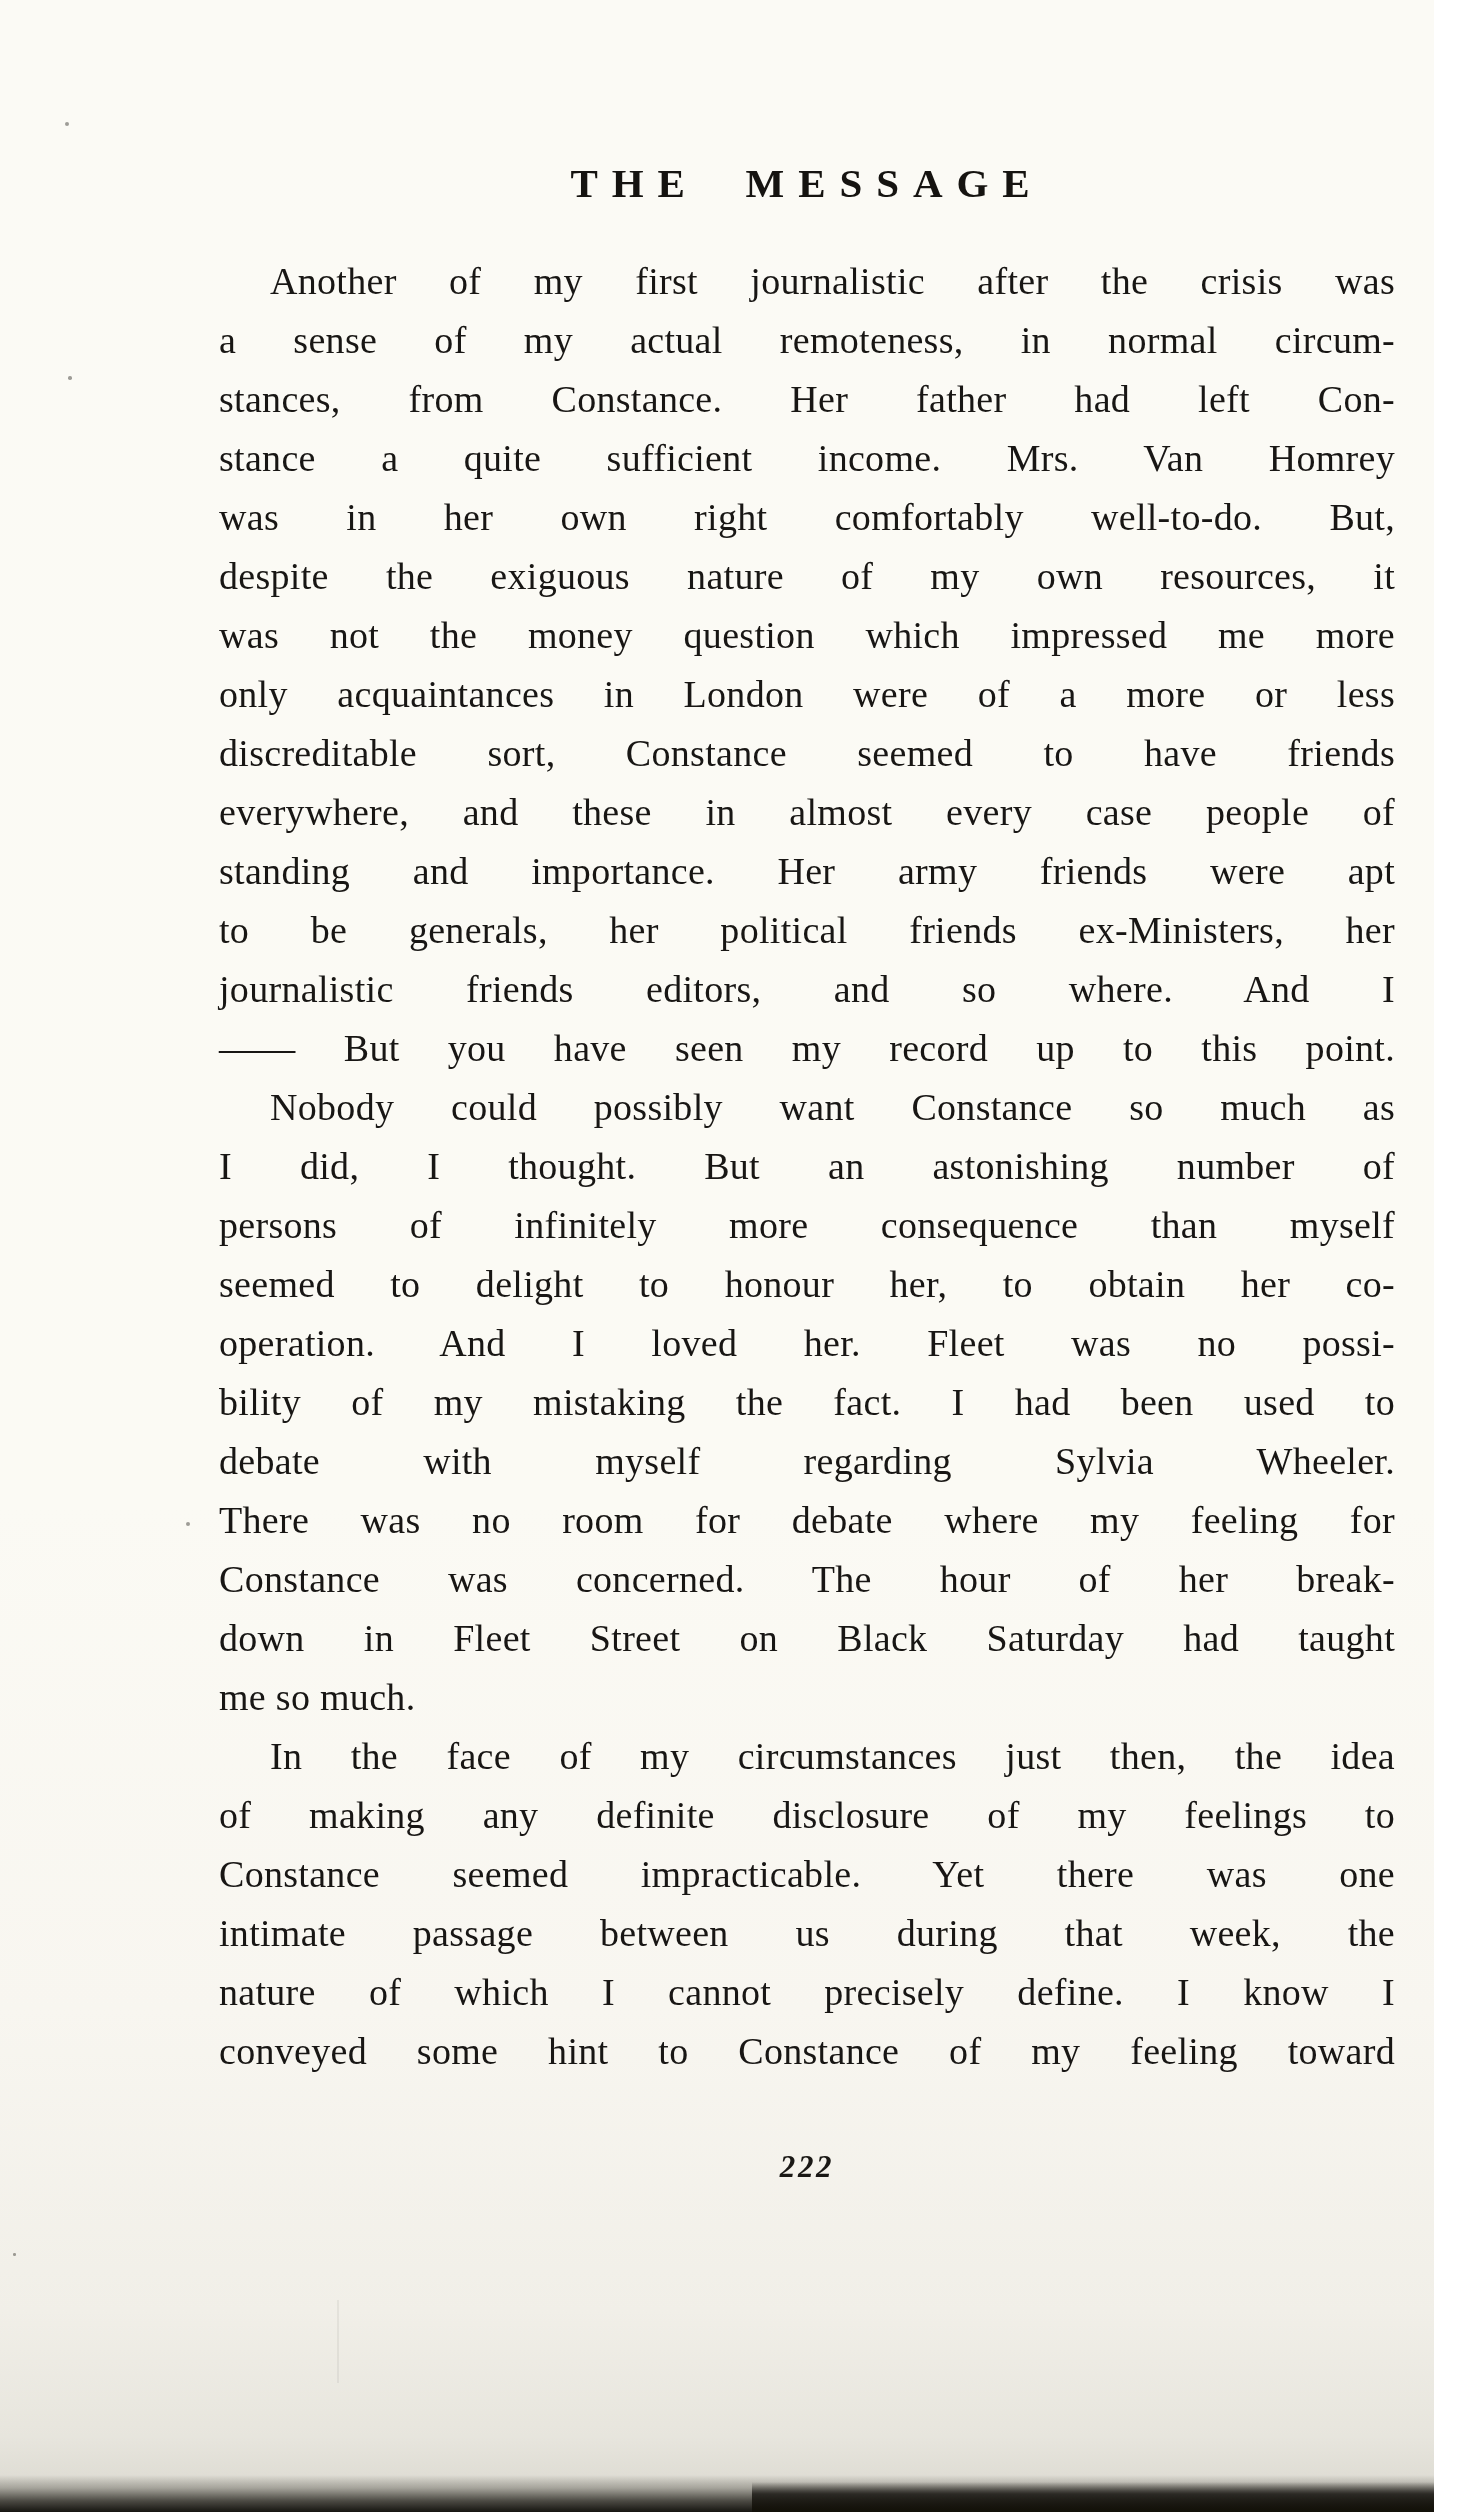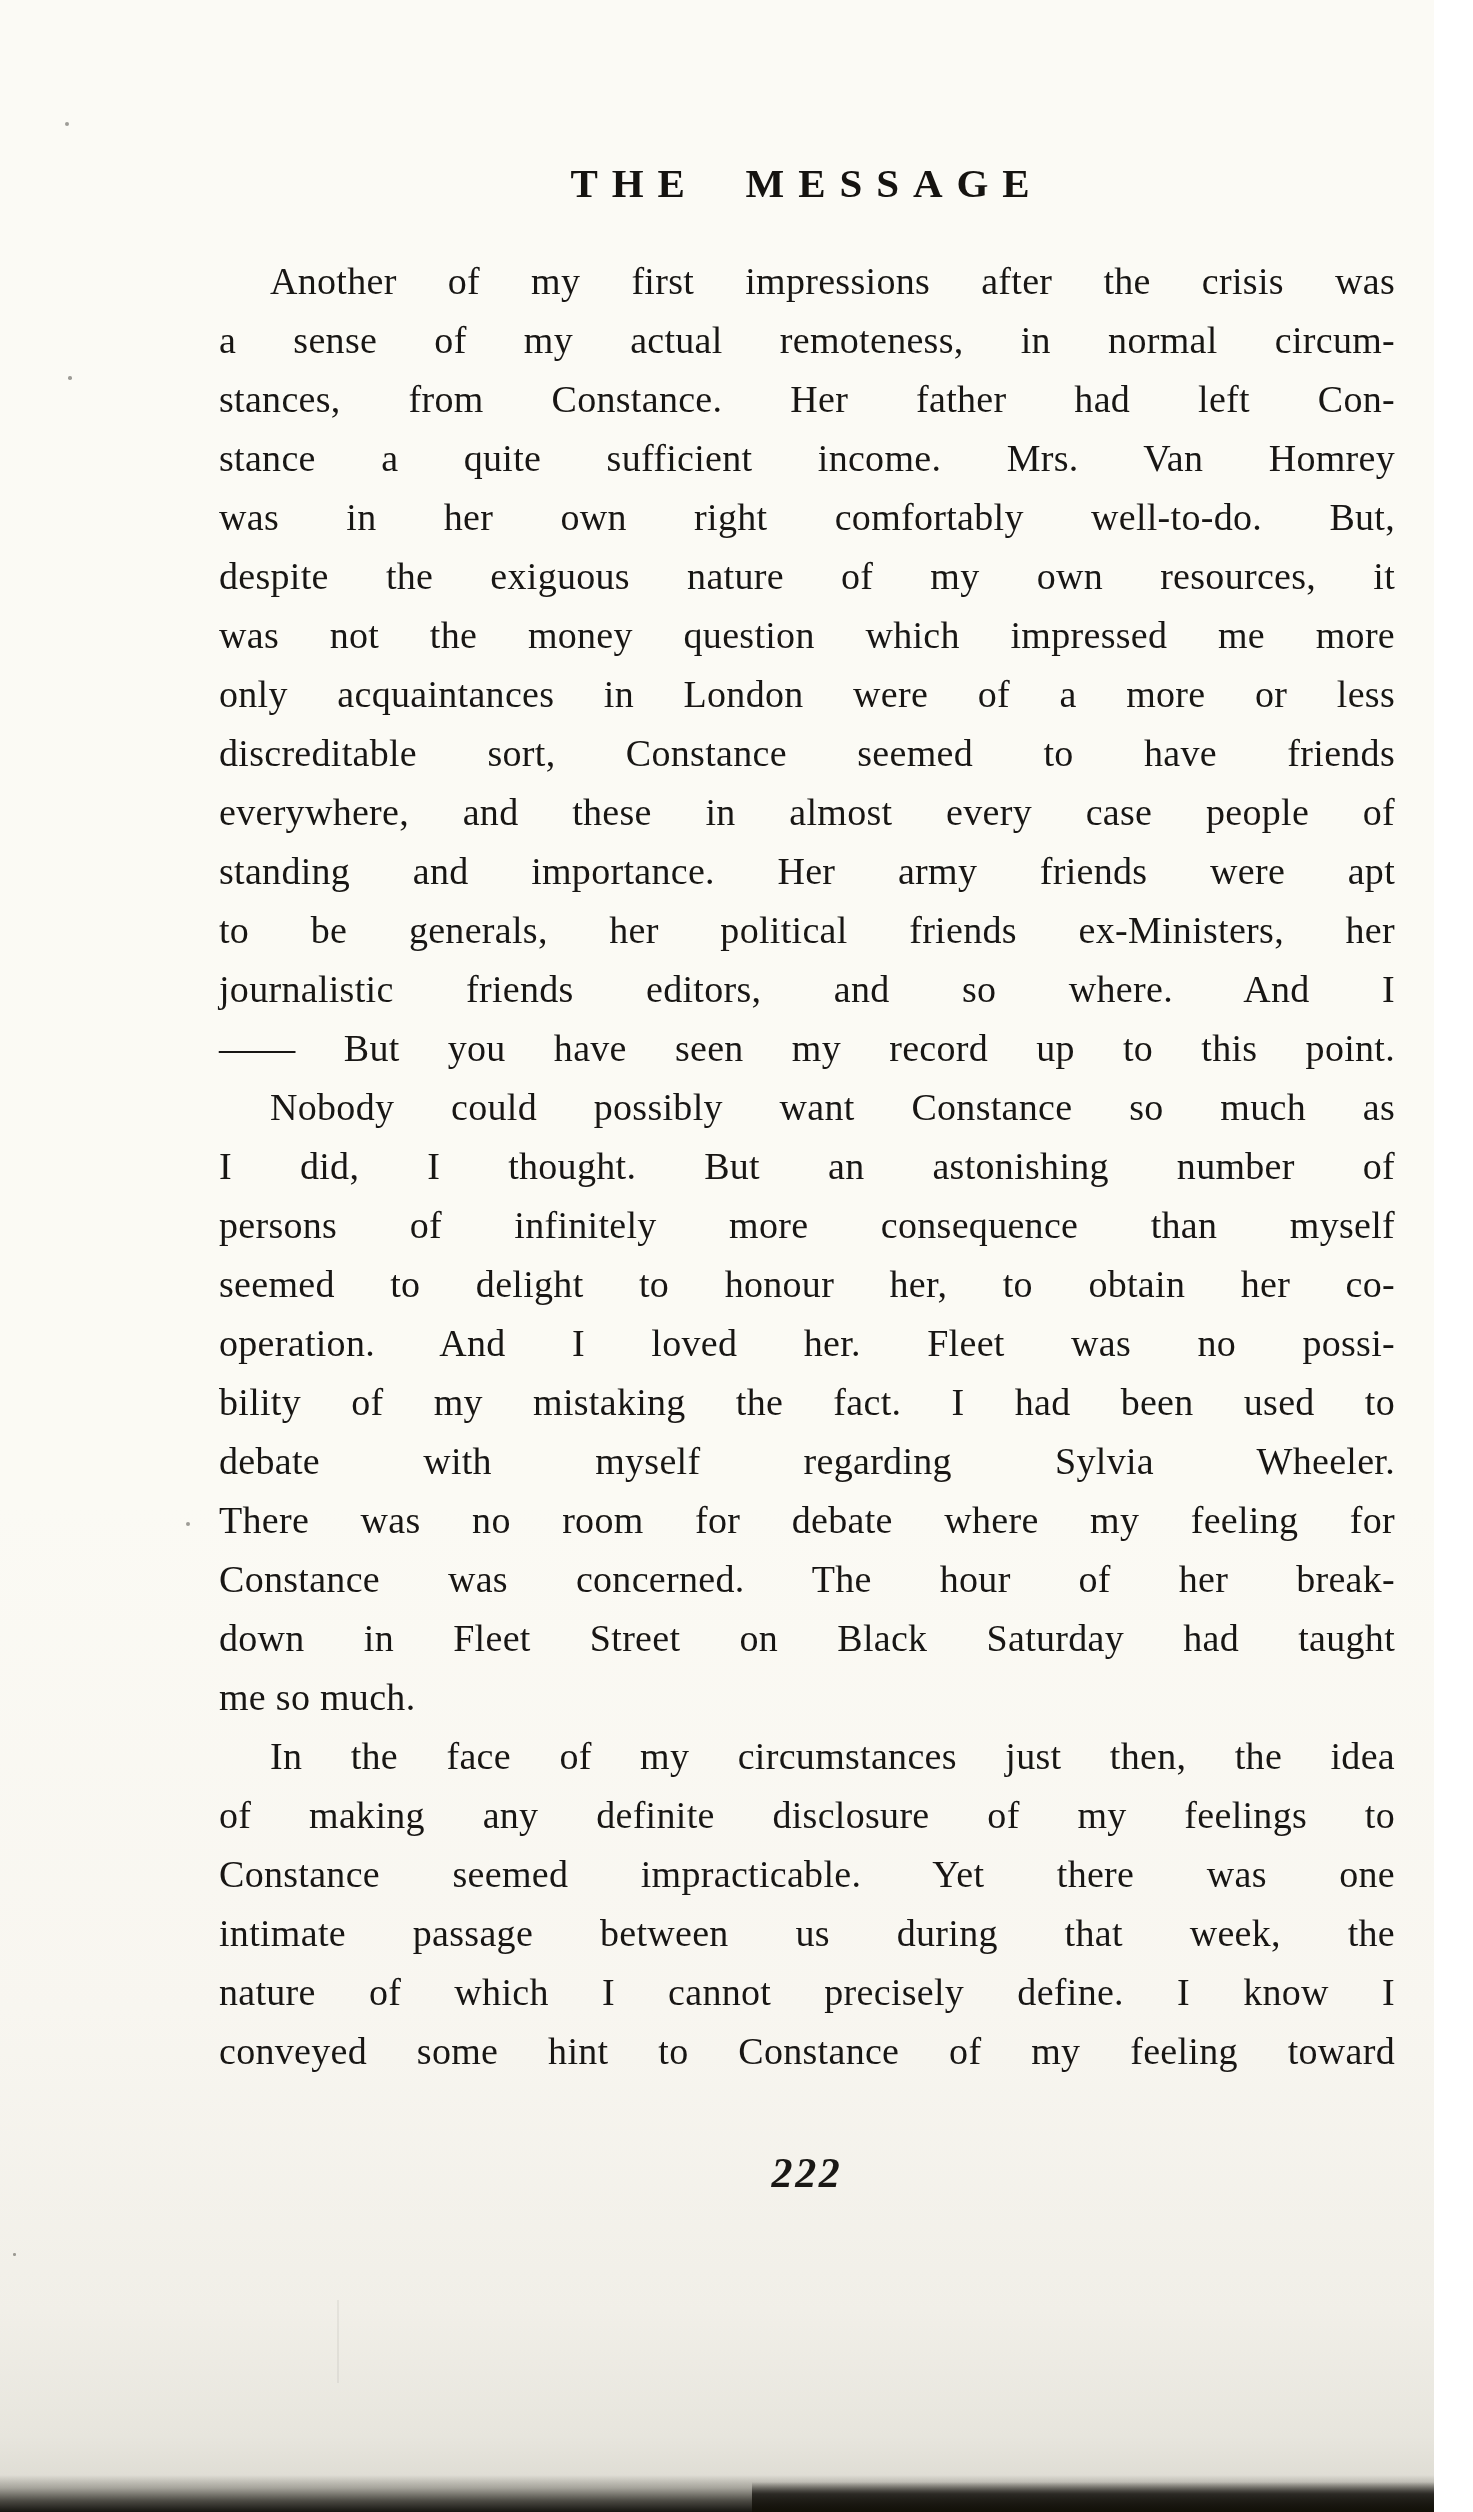--- a/index.html
+++ b/index.html
@@ -56,21 +56,21 @@
   }
   .line.indent {
     text-indent: 51px;
   }
   .page-number {
     position: absolute;
     top: 2149px;
     left: 219px;
     width: 1176px;
     text-align: center;
-    font-size: 42px;
+    font-size: 31px;
     font-weight: 700;
     font-style: italic;
     letter-spacing: 2.6px;
     color: #1a1815;
   }
   .scan-edge {
     position: absolute;
     left: 0;
     bottom: 0;
     width: 1473px;
@@ -108,21 +108,21 @@
   <div class="speck" style="left:65px;top:122px;width:4.4px;height:4.4px;"></div>
   <div class="speck" style="left:68px;top:376px;width:3.5px;height:3.5px;"></div>
   <div class="speck" style="left:186px;top:1522px;width:4.4px;height:4.4px;"></div>
   <div class="speck" style="left:13px;top:2253px;width:2.6px;height:2.6px;"></div>
   <div class="crease" style="left:337px;top:2300px;width:1.7px;height:83px;"></div>
 
   <h1 class="title">THE MESSAGE</h1>
 
   <div class="text-block" id="paragraphs">
       <div class="paragraph">
-        <div class="line indent">Another of my first impressions after the crisis was</div>
+        <div class="line indent">Another of my first journalistic after the crisis was</div>
         <div class="line">a sense of my actual remoteness, in normal circum-</div>
         <div class="line">stances, from Constance. Her father had left Con-</div>
         <div class="line">stance a quite sufficient income. Mrs. Van Homrey</div>
         <div class="line">was in her own right comfortably well-to-do. But,</div>
         <div class="line">despite the exiguous nature of my own resources, it</div>
         <div class="line">was not the money question which impressed me more</div>
         <div class="line">only acquaintances in London were of a more or less</div>
         <div class="line">discreditable sort, Constance seemed to have friends</div>
         <div class="line">everywhere, and these in almost every case people of</div>
         <div class="line">standing and importance. Her army friends were apt</div>

